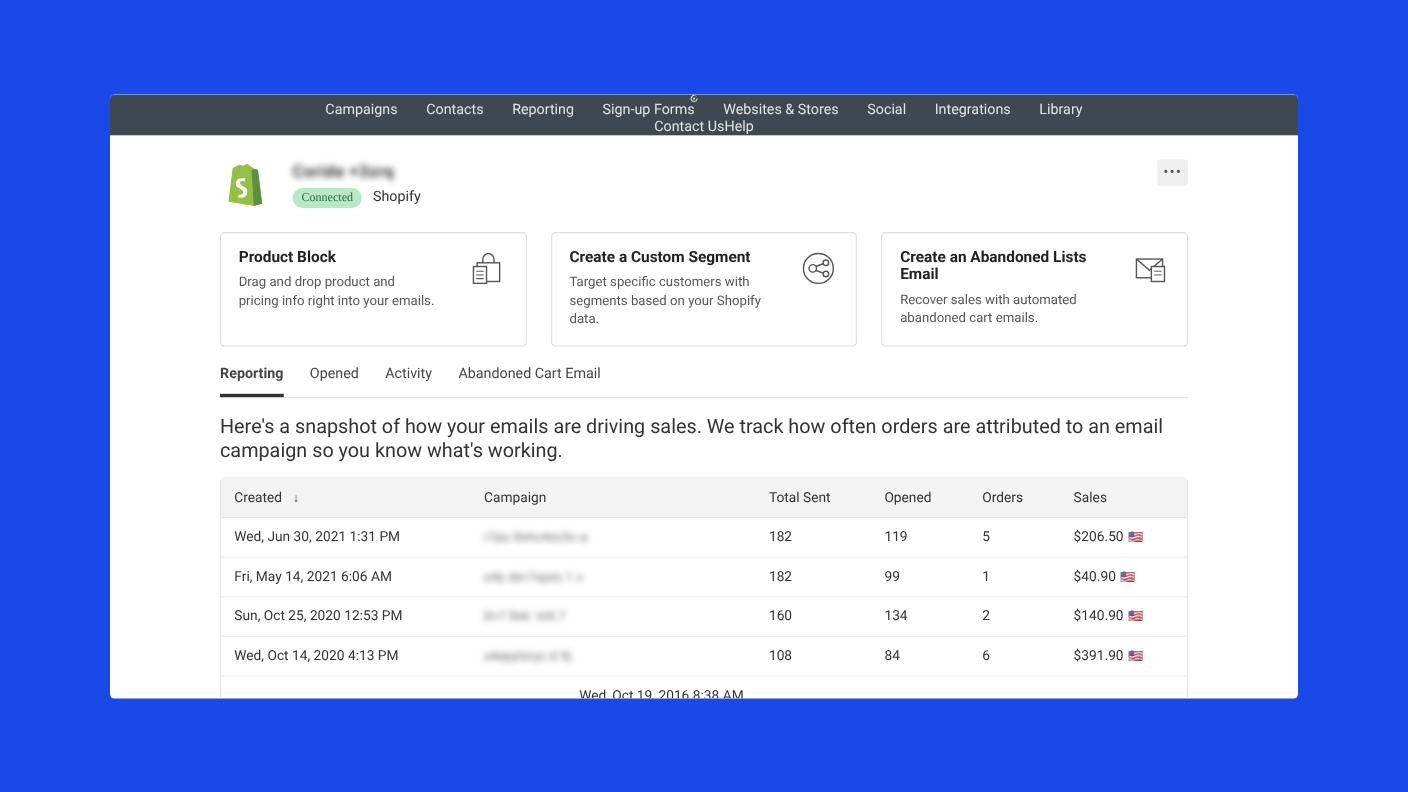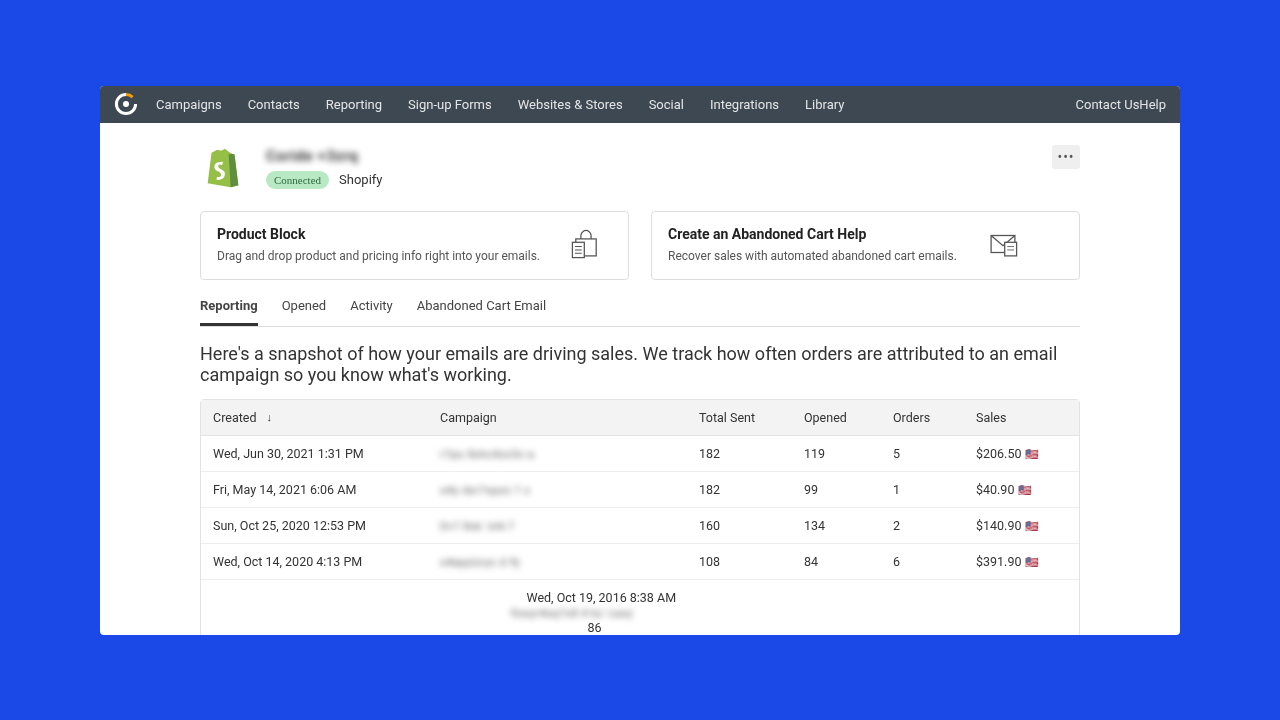--- a/index.html
+++ b/index.html
@@ -1,18 +1,18 @@
 <!DOCTYPE html>
 <html><head>
 <meta charset="utf-8">
 <style>
 * { margin: 0; padding: 0; box-sizing: border-box; font-family: -apple-system, BlinkMacSystemFont, "Segoe UI", Roboto, sans-serif; }
 body { background: #1a49e8; width: 1280px; height: 720px; display: flex; align-items: center; justify-content: center; }
 .app { width: 1080px; height: 549px; background: #fff; border-radius: 4px; overflow: hidden; display: flex; flex-direction: column; }
-.topnav { background: #3d4852; height: 37px; display: flex; align-items: center; padding: 0 14px; color: #e5e5e5; font-size: 13px; }
+.topnav { background: #3d4852; height: 37px; display: flex; align-items: center; padding: 0 14px; color: #e5e5e5; font-size: 13px; flex-direction: column; }
 .logo { width: 24px; height: 24px; margin-right: 18px; }
 .nav-items { display: flex; gap: 26px; flex: 1; }
 .nav-items span { cursor: pointer; }
 .nav-right { display: flex; }
 .content { padding: 22px 100px 0 100px; flex: 1; overflow: hidden; }
 .store-header { display: flex; align-items: flex-start; justify-content: space-between; margin-bottom: 20px; }
 .store-left { display: flex; align-items: flex-start; gap: 20px; }
 .shopify-logo { width: 46px; height: 46px; }
 .store-meta { padding-top: 2px; }
 .store-name { font-size: 15px; font-weight: 700; color: #333; filter: blur(3px); letter-spacing: 0.5px; }
@@ -106,21 +106,37 @@
               <path d="M14 14 L14 10 C14 6 18 4 20 4 C22 4 26 6 26 10 L26 14" fill="none" stroke="#555" stroke-width="1.5"></path>
               <rect x="4" y="18" width="14" height="18" fill="#fff" stroke="#555" stroke-width="1.5"></rect>
               <line x1="7" y1="23" x2="15" y2="23" stroke="#555" stroke-width="1.2"></line>
               <line x1="7" y1="27" x2="15" y2="27" stroke="#555" stroke-width="1.2"></line>
               <line x1="7" y1="31" x2="15" y2="31" stroke="#555" stroke-width="1.2"></line>
             </svg>
         </div>
       </div>
       <div class="card">
         <div class="card-text">
-          <h3>Create an Abandoned Cart Help</h3>
+          <h3>Create a Custom Segment</h3>
+          <p>Target specific customers with segments based on your Shopify data.</p>
+        </div>
+        <div class="card-icon">
+          <svg viewBox="0 0 40 40" width="34" height="34">
+              <circle cx="20" cy="20" r="16" fill="none" stroke="#555" stroke-width="1.5"></circle>
+              <circle cx="14" cy="20" r="4" fill="none" stroke="#555" stroke-width="1.5"></circle>
+              <circle cx="28" cy="14" r="3" fill="none" stroke="#555" stroke-width="1.5"></circle>
+              <circle cx="28" cy="26" r="3" fill="none" stroke="#555" stroke-width="1.5"></circle>
+              <line x1="17" y1="18" x2="25" y2="15" stroke="#555" stroke-width="1.5"></line>
+              <line x1="17" y1="22" x2="25" y2="25" stroke="#555" stroke-width="1.5"></line>
+            </svg>
+        </div>
+      </div>
+      <div class="card">
+        <div class="card-text">
+          <h3>Create an Abandoned Lists Email</h3>
           <p>Recover sales with automated abandoned cart emails.</p>
         </div>
         <div class="card-icon">
           <svg viewBox="0 0 40 40" width="34" height="34">
               <rect x="6" y="10" width="28" height="20" fill="none" stroke="#555" stroke-width="1.5"></rect>
               <path d="M6 10 L20 22 L34 10" fill="none" stroke="#555" stroke-width="1.5"></path>
               <rect x="22" y="18" width="14" height="16" fill="#fff" stroke="#555" stroke-width="1.5"></rect>
               <line x1="25" y1="23" x2="33" y2="23" stroke="#555"></line>
               <line x1="25" y1="27" x2="33" y2="27" stroke="#555"></line>
             </svg>

